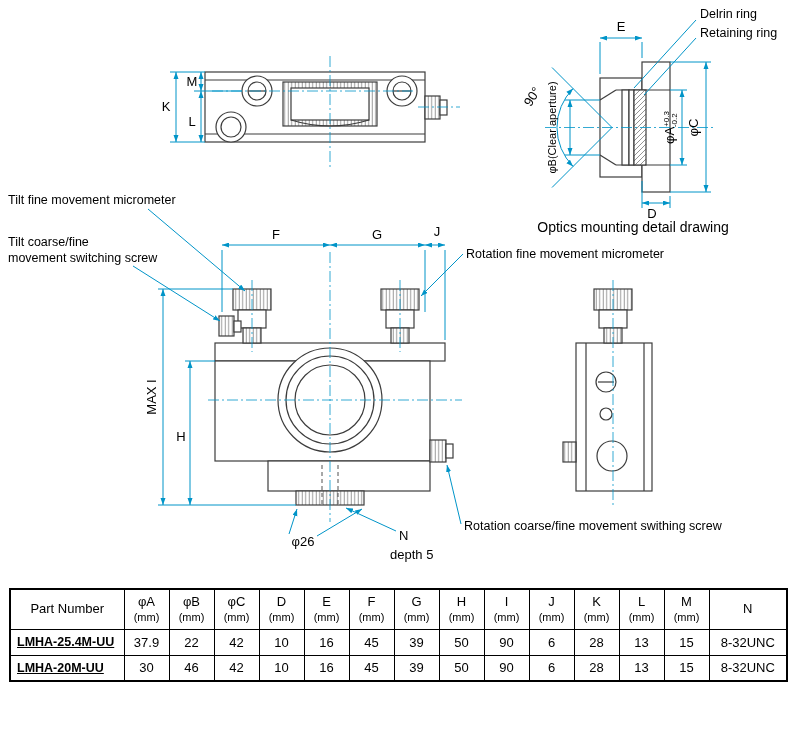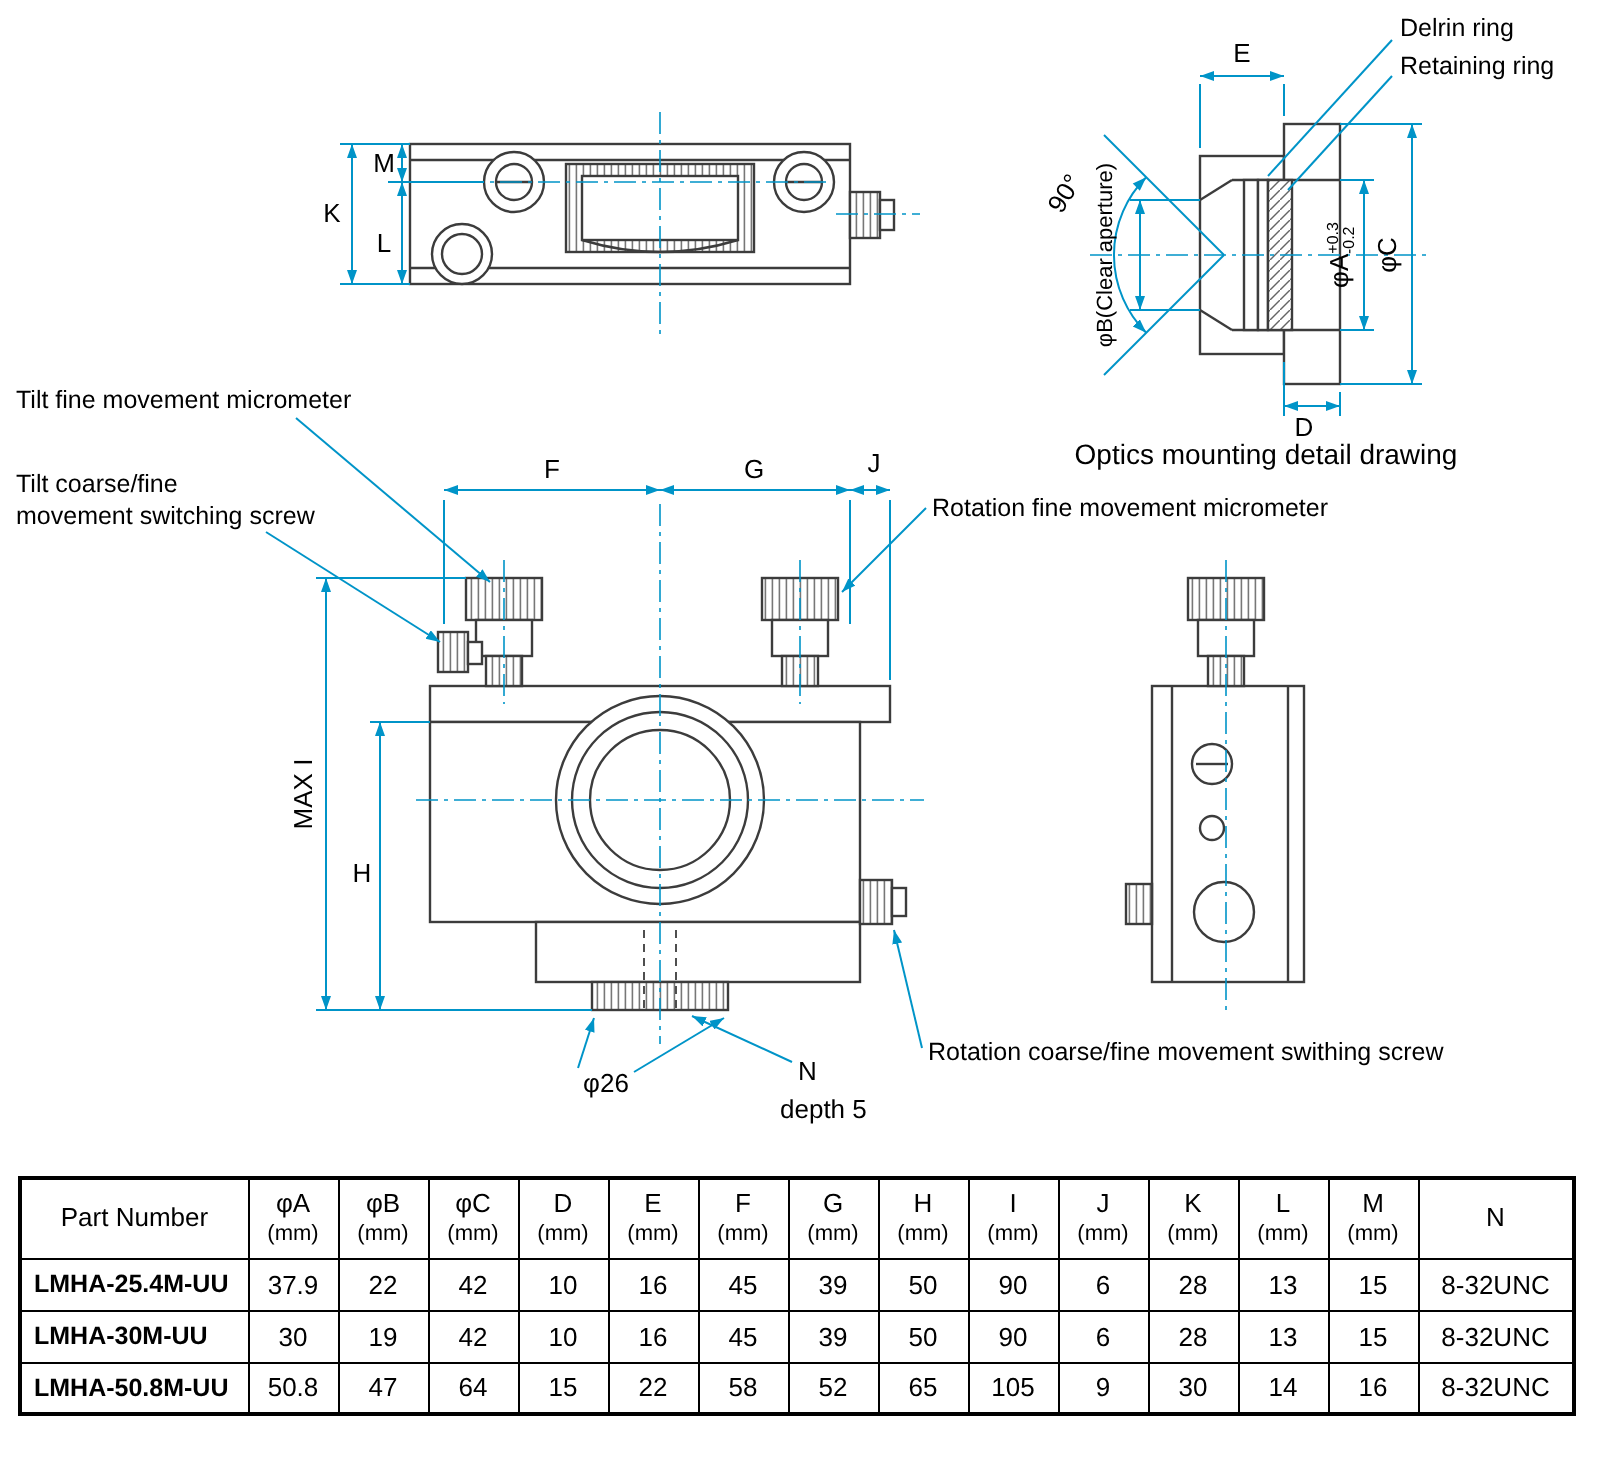--- a/index.html
+++ b/index.html
@@ -35,21 +35,21 @@
     border-collapse:collapse;table-layout:fixed;background:#fff;
     font-size:13px;border:2px solid var(--table_border);
   }
   .spec-table th,.spec-table td{
     border:1px solid var(--table_border);
     text-align:center;vertical-align:middle;padding:1px 1px;
     overflow:hidden;white-space:nowrap;
   }
   .spec-table thead th{font-weight:normal;height:40px;}
   .spec-table tbody td{height:26px;}
-  .spec-table td.part{text-align:left;font-weight:bold;padding-left:6px;font-size:12.5px;}
+  .spec-table td.part{text-align:left;font-weight:bold;padding-left:6px;font-size:12.5px;text-decoration:underline;}
   .th-label,.th-unit{display:block;line-height:1.25;}
   .th-unit{font-size:11px;}
   col.c-part{width:114px;}
   col.c-dim{width:45px;}
   col.c-n{width:78px;}
 </style>
 </head>
 <body>
 
 <div class="canvas">
@@ -361,49 +361,32 @@
       <td>39</td>
       <td>50</td>
       <td>90</td>
       <td>6</td>
       <td>28</td>
       <td>13</td>
       <td>15</td>
       <td>8-32UNC</td>
     </tr>
     <tr>
-      <td class="part">LMHA-30M-UU</td>
+      <td class="part">LMHA-20M-UU</td>
       <td>30</td>
-      <td>19</td>
+      <td>46</td>
       <td>42</td>
       <td>10</td>
       <td>16</td>
       <td>45</td>
       <td>39</td>
       <td>50</td>
       <td>90</td>
       <td>6</td>
       <td>28</td>
       <td>13</td>
       <td>15</td>
       <td>8-32UNC</td>
     </tr>
-    <tr>
-      <td class="part">LMHA-50.8M-UU</td>
-      <td>50.8</td>
-      <td>47</td>
-      <td>64</td>
-      <td>15</td>
-      <td>22</td>
-      <td>58</td>
-      <td>52</td>
-      <td>65</td>
-      <td>105</td>
-      <td>9</td>
-      <td>30</td>
-      <td>14</td>
-      <td>16</td>
-      <td>8-32UNC</td>
-    </tr>
   </tbody>
 </table>
 
 </div>
 
 </body></html>

